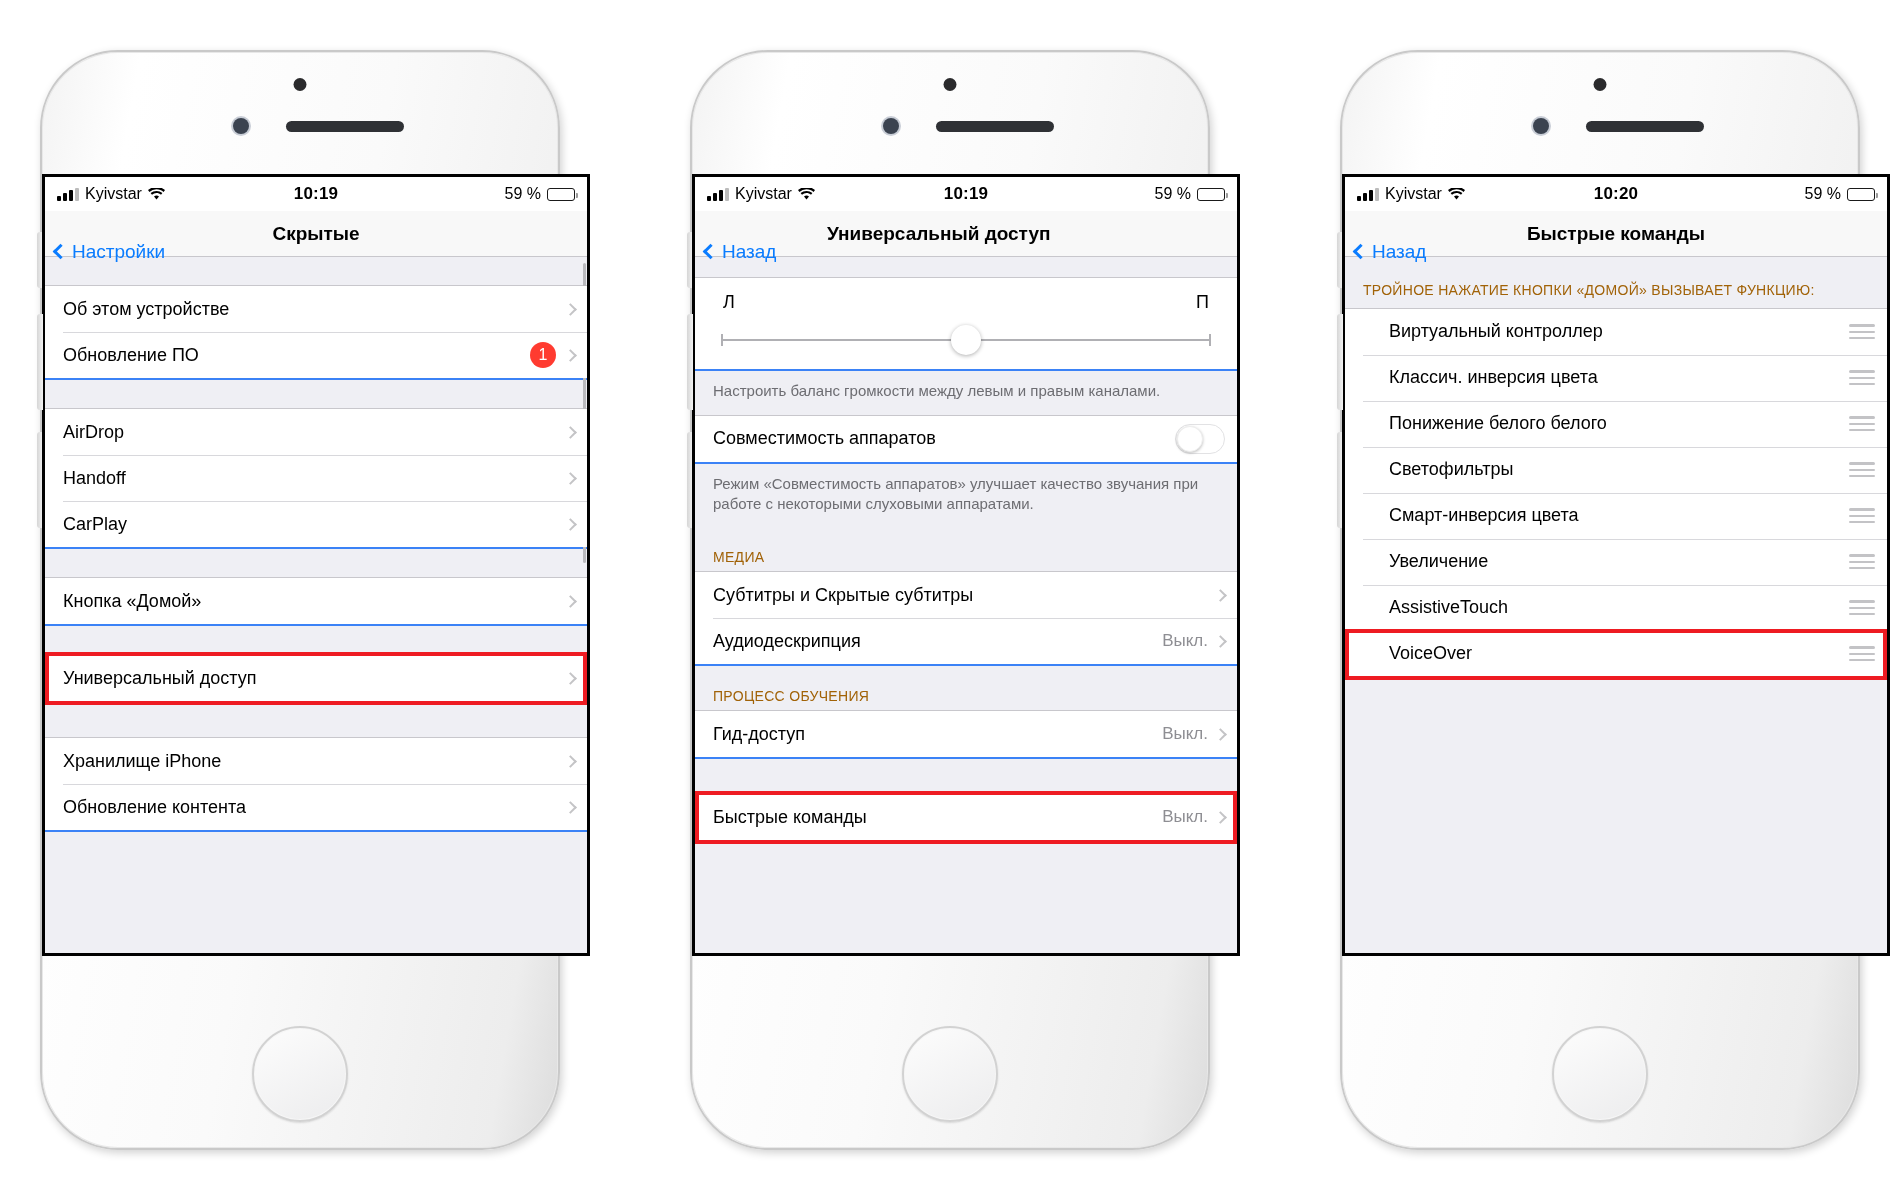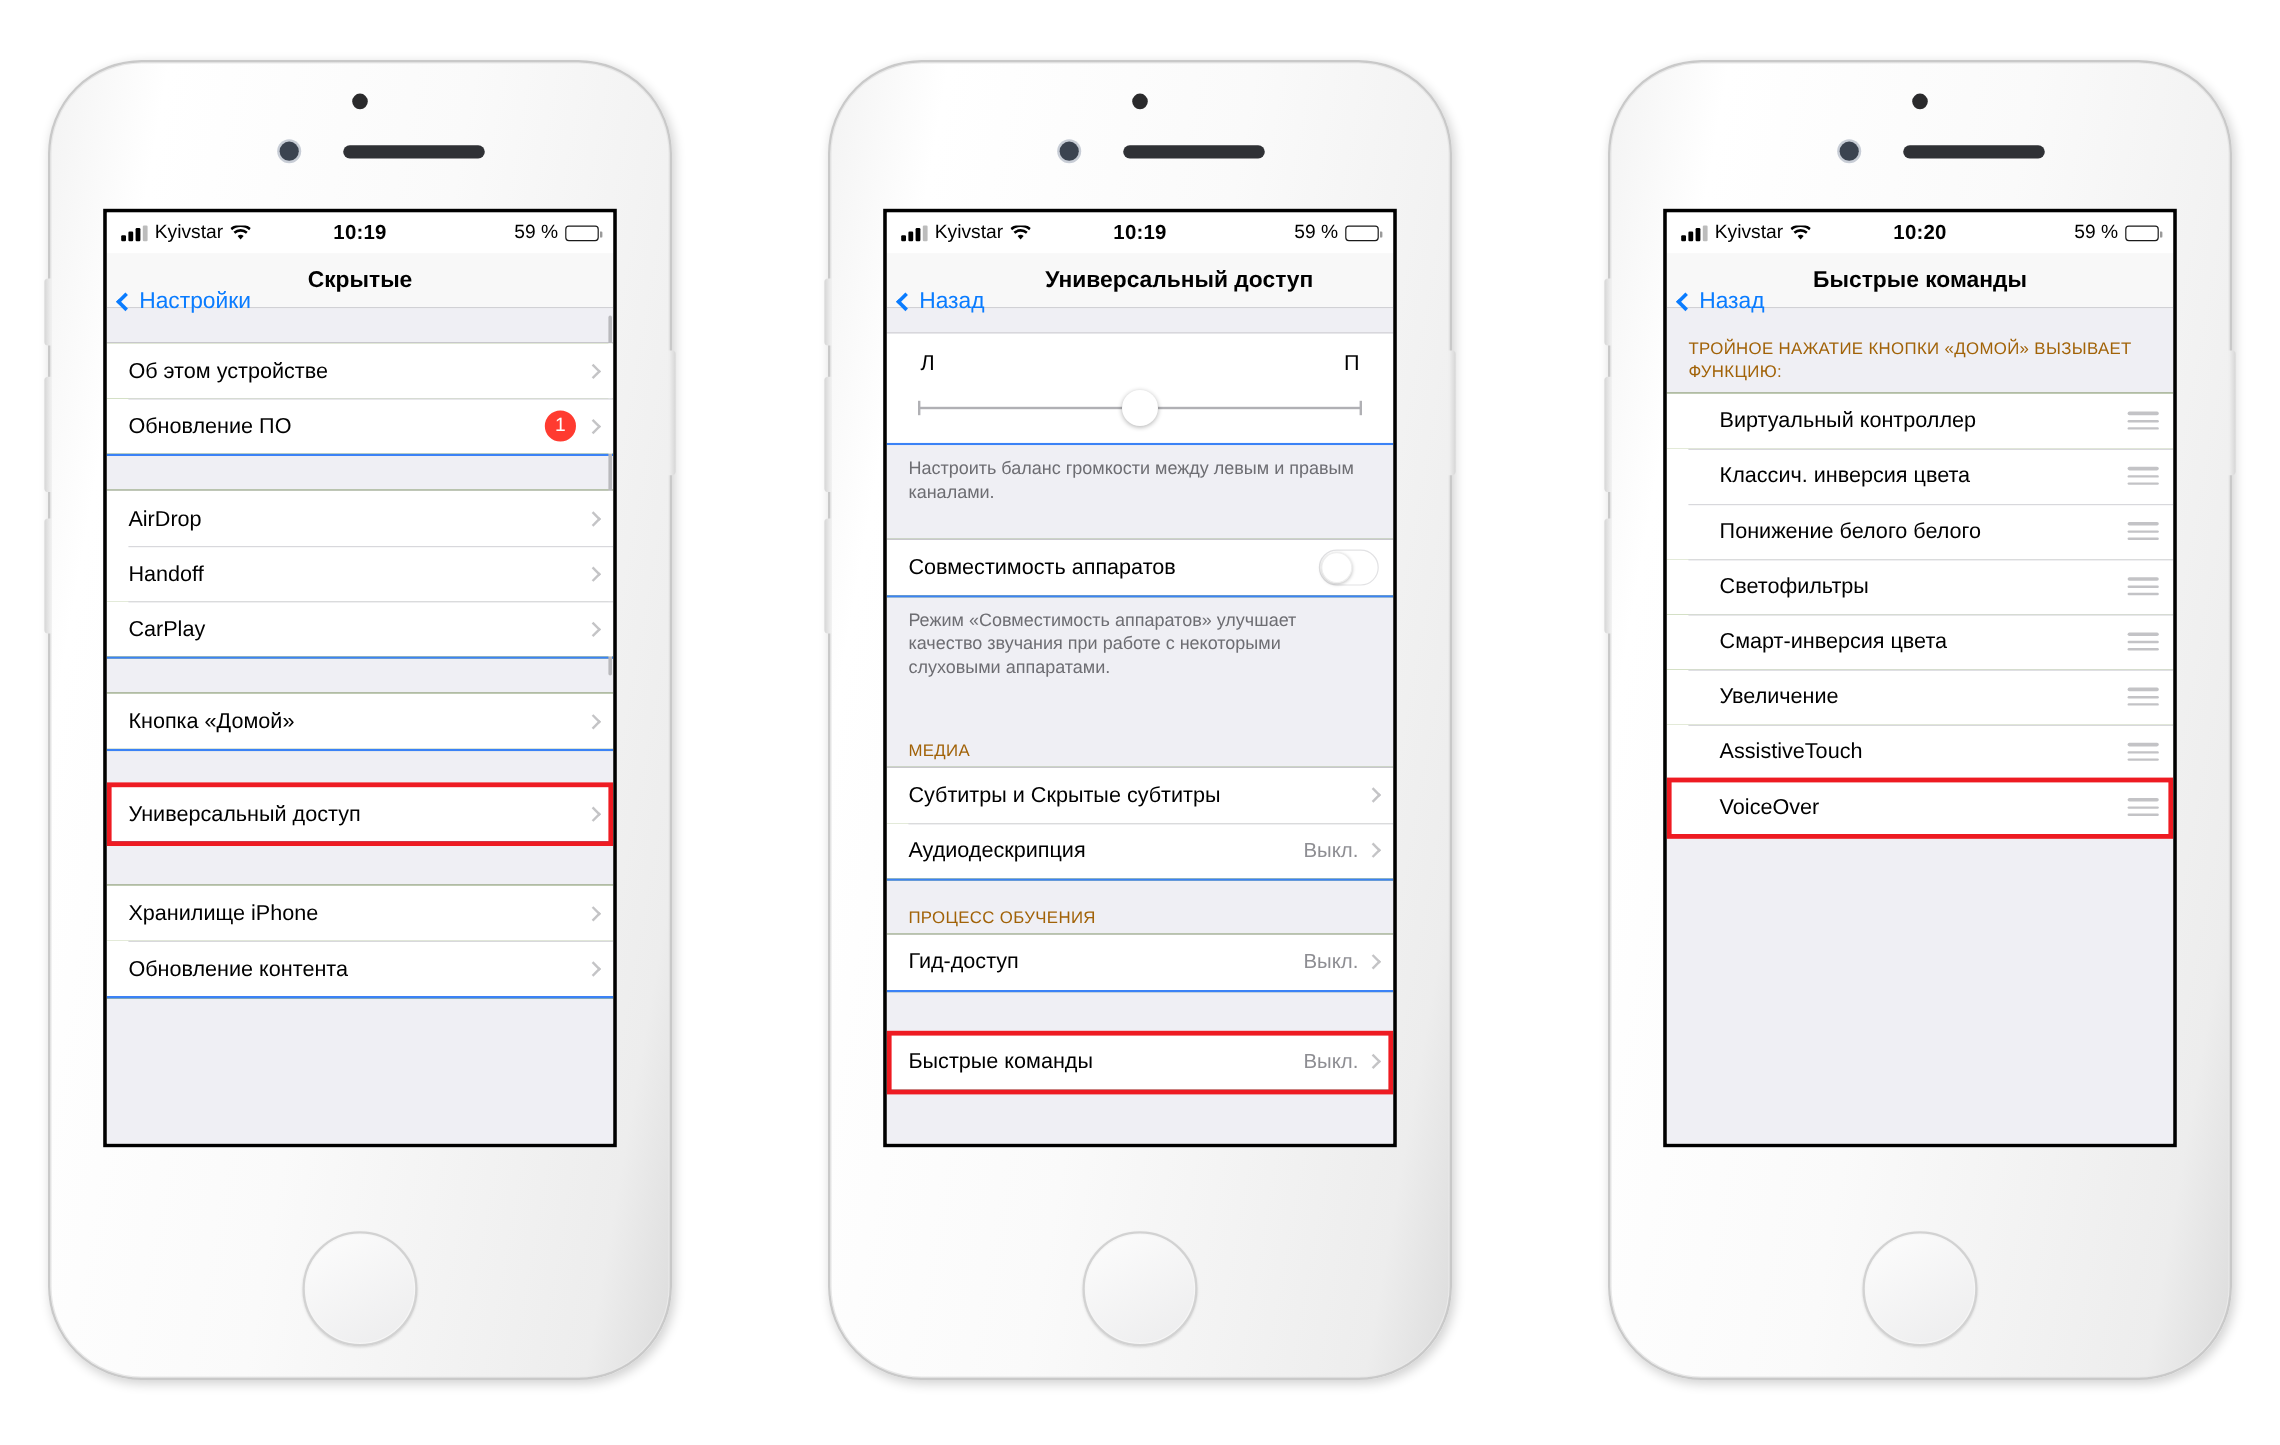--- a/index.html
+++ b/index.html
@@ -68,21 +68,21 @@
   .speaker {
     position:absolute; left:calc(50% - 14px);
     top:69px; width:118px; height:11px; border-radius:6px;
     background:#2f3135;
   }
 
   
   .screen {
     position: relative;
     margin: 0 auto;
-    width: 428px;
+    width: 548px;
     height: 782px;
     background: #ffffff;
     border: 3px solid #000;
     overflow: hidden;
   }
 
   
   .home-wrap { position:absolute; bottom:26px; left:0; right:0; display:flex; justify-content:center; }
   .home-btn {
     width: 96px; height: 96px; border-radius:50%;
@@ -166,21 +166,21 @@
     border-top:2.4px solid #c4c4c6; border-right:2.4px solid #c4c4c6;
     transform: rotate(45deg); flex:0 0 auto;
   }
   .badge {
     min-width:26px; height:26px; border-radius:13px; background:#ff3b30;
     color:#fff; font-size:16px; font-weight:500;
     display:flex; align-items:center; justify-content:center;
     margin-right:10px; padding:0 7px;
   }
   .footnote {
-    padding:10px 18px 28px 18px; background:#efeff4;
+    padding:10px 18px 14px 18px; background:#efeff4;
     font-size:15px; color:#6d6d72; line-height:1.32;
   }
   .grouphdr {
     padding:22px 18px 6px 18px; background:#efeff4;
     font-size:14px; color:#a16207; letter-spacing:.3px;
   }
   .grouphdr.multi { line-height:1.35; padding-top:24px; padding-bottom:8px; }
 
   
   .scrollbar {

